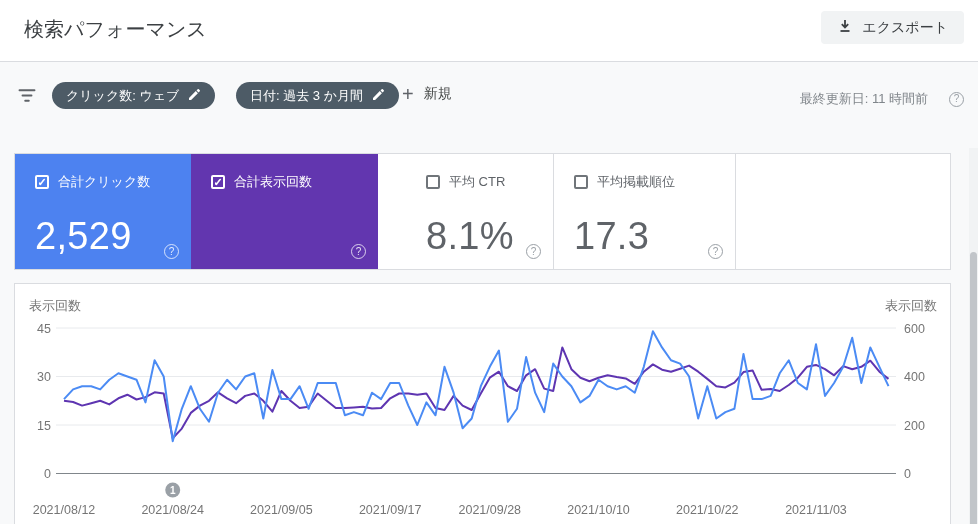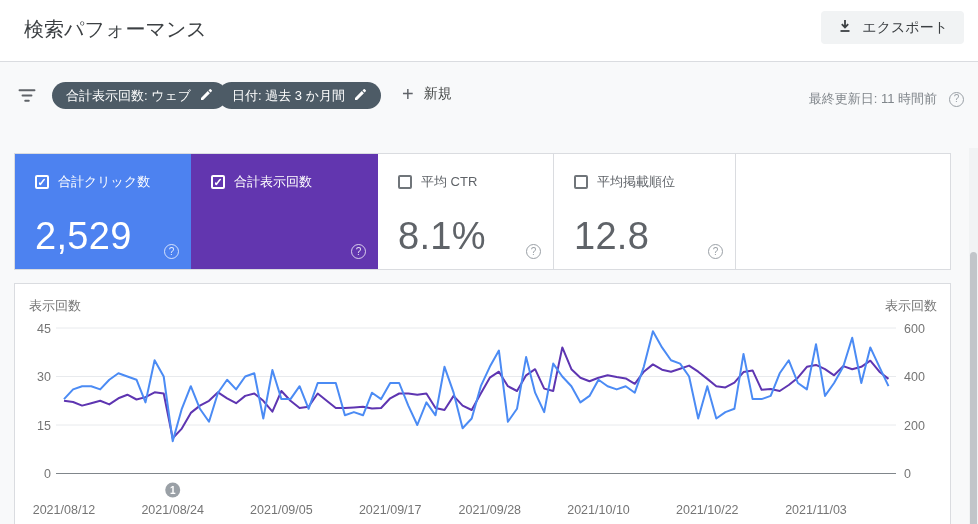--- a/index.html
+++ b/index.html
@@ -13,35 +13,35 @@
     background:#f1f3f4; border:none; border-radius:4px; padding:0 16px; font-size:14px; color:#3c4043; cursor:pointer; font-family:inherit; }
 
   
   .content { position:absolute; top:63px; left:0; width:978px; height:461px; background:#f8f9fa; }
 
   
   .filter-icon { position:absolute; left:18px; top:25px; }
   .chip { position:absolute; top:19px; height:27px; display:inline-flex; align-items:center; gap:9px;
     background:#4d5b66; color:#fff; border:none; border-radius:14px; padding:0 14px; font-size:13px; cursor:pointer; font-family:inherit; white-space:nowrap; }
   .chip.c1 { left:52px; }
-  .chip.c2 { left:218px; }
+  .chip.c2 { left:236px; }
   .new-btn { position:absolute; left:402px; top:21px; display:inline-flex; align-items:center; gap:10px; background:none; border:none;
     font-size:14px; color:#444746; cursor:pointer; font-family:inherit; }
   .plus-glyph { font-size:20px; line-height:20px; color:#5f6368; font-weight:400; }
-  .last-updated { position:absolute; right:14px; top:27px; display:inline-flex; align-items:center; gap:12px; font-size:13px; color:#80868b; }
+  .last-updated { position:absolute; right:14px; top:27px; display:inline-flex; align-items:center; gap:21px; font-size:13px; color:#80868b; }
   .q-circle { display:inline-flex; align-items:center; justify-content:center; width:15px; height:15px; border-radius:50%;
     border:1px solid #9aa0a6; color:#9aa0a6; font-size:10px; line-height:1; }
 
   
   .cards { position:absolute; left:14px; top:90px; width:937px; height:117px; background:#fff; border:1px solid #dadce0; display:flex; }
   .metric-cell { position:relative; height:100%; cursor:pointer; }
   .metric-cell .inner { padding:19px 0 0 20px; }
   .cell-clicks { width:176px; }
   .cell-impressions { width:187px; }
-  .cell-ctr { width:176px; border-right:1px solid #dadce0; }
+  .cell-ctr { width:176px; border-right:1px solid #dadce0;padding-left:28px; }
   .cell-position { width:182px; border-right:1px solid #dadce0; }
   .cell-filler { flex:1; cursor:default; }
   .metric-head { display:flex; align-items:center; gap:9px; }
   .metric-label { font-size:13px; }
   .metric-value { margin-top:24px; font-size:38px; letter-spacing:.3px; }
   .colored .metric-label, .colored .metric-value { color:#fff; }
   .white-cell .metric-label { color:#5f6368; }
   .white-cell .metric-value { color:#5f6368; }
   .checkbox { width:14px; height:14px; border-radius:2px; display:inline-flex; align-items:center; justify-content:center; flex:0 0 auto; }
   .checkbox.checked { border:2px solid #fff; color:#fff; font-size:11px; font-weight:bold; line-height:1; }
@@ -80,21 +80,21 @@
 
 <div class="content">
 
   <span class="filter-icon">
     <svg width="18" height="15" viewBox="0 0 18 15">
       <path d="M1.5 2.2h15M4.5 7.5h9M7.2 12.8h3.6" stroke="#5f6368" stroke-width="1.9" stroke-linecap="round" fill="none"></path>
     </svg>
   </span>
 
   <button class="chip c1">
-    <span>合計表示回数: ウェブ</span>
+    <span>クリック数: ウェブ</span>
     <span>
       <svg width="13" height="13" viewBox="0 0 13 13">
         <path d="M1 9.9 7.8 3.1l2.1 2.1L3.1 12H1V9.9ZM8.5 2.4l1.2-1.2c.3-.3.8-.3 1.1 0l1 1c.3.3.3.8 0 1.1l-1.2 1.2-2.1-2.1Z" fill="#fff"></path>
       </svg>
     </span>
   </button>
 
   <button class="chip c2">
     <span>日付: 過去 3 か月間</span>
     <span>
@@ -146,21 +146,21 @@
       </div>
       <span class="help"><span class="q-circle">?</span></span>
     </div>
 
     <div class="metric-cell cell-position white-cell">
       <div class="inner">
         <div class="metric-head">
           <span class="checkbox unchecked"></span>
           <span class="metric-label">平均掲載順位</span>
         </div>
-        <div class="metric-value">12.8</div>
+        <div class="metric-value">17.3</div>
       </div>
       <span class="help"><span class="q-circle">?</span></span>
     </div>
 
     <div class="metric-cell cell-filler"></div>
   </div>
 
   <div class="chart-card">
     <div class="axis-title left">表示回数</div>
     <div class="axis-title right">表示回数</div>

